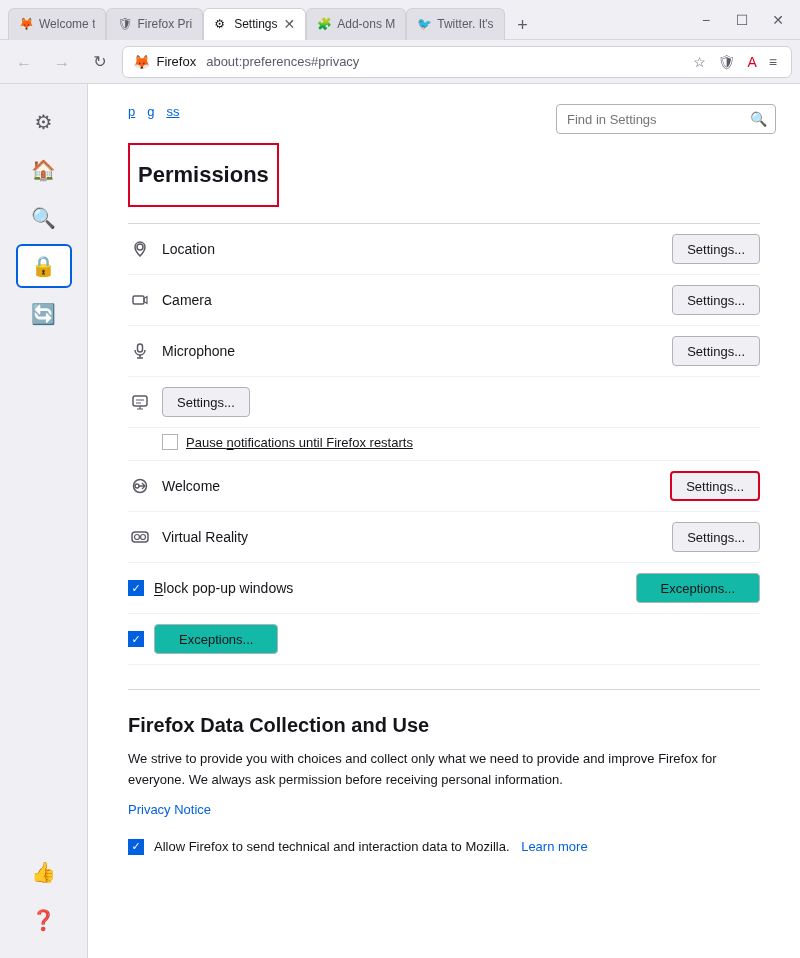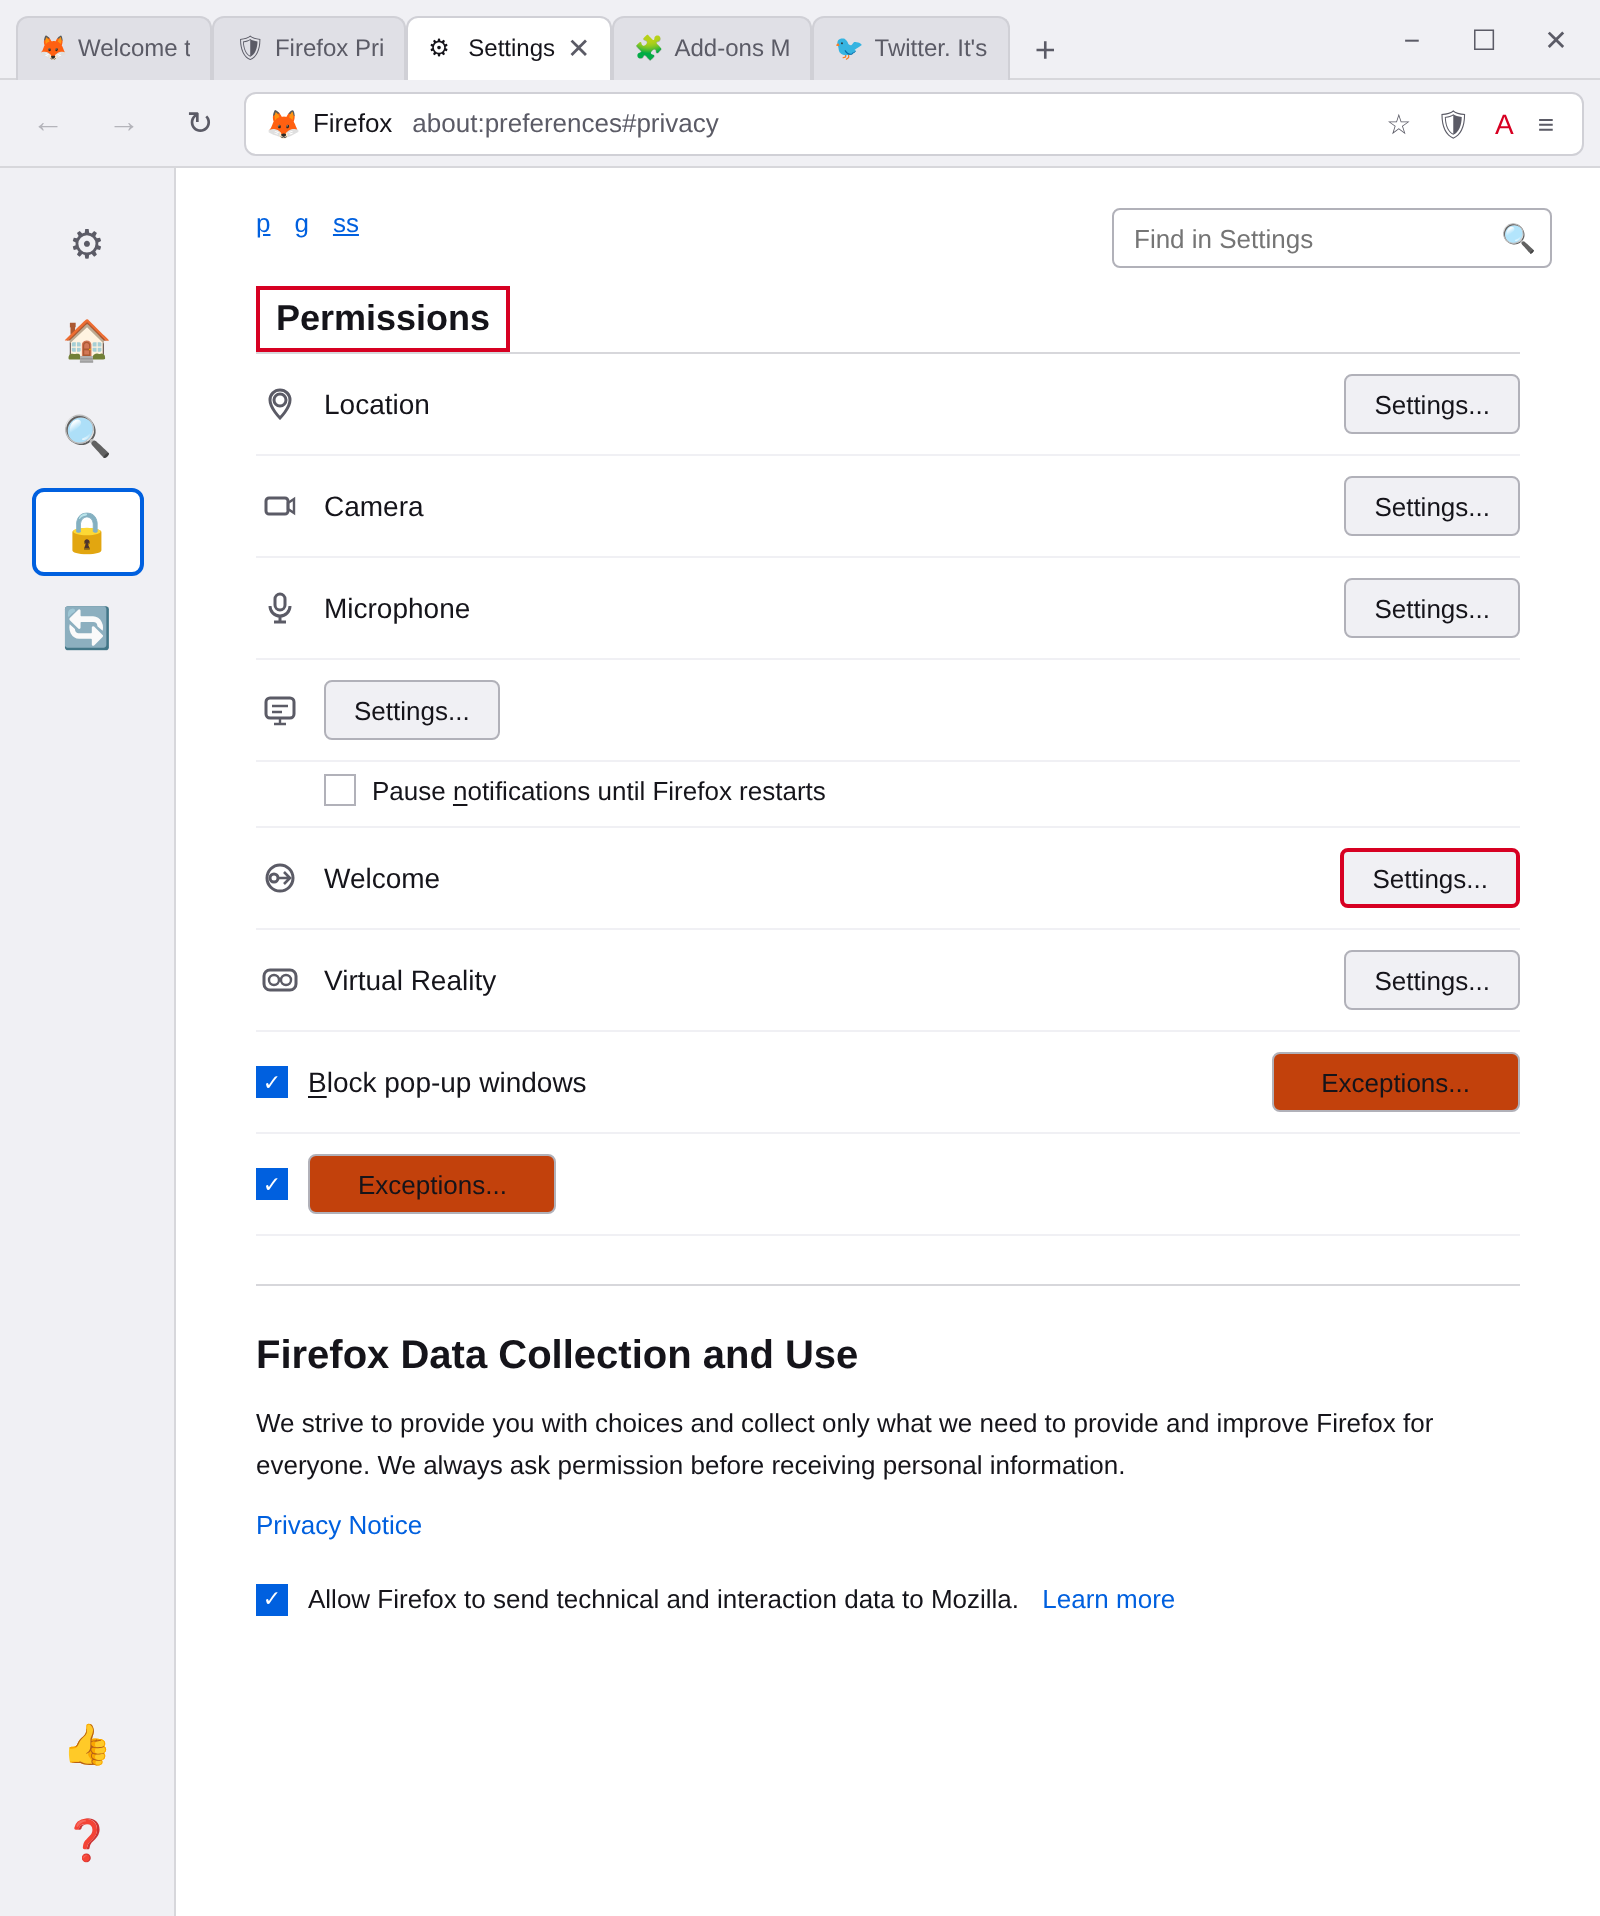--- a/index.html
+++ b/index.html
@@ -178,27 +178,28 @@
       right: 8px;
       top: 50%;
       transform: translateY(-50%);
       font-size: 14px;
       color: #b1b1b9;
       pointer-events: none;
     }
 
     
     .section-title {
-      font-size: 18px;
+      font-size: 22px;
       font-weight: 600;
       color: #15141a;
+      margin-bottom: 16px;
       padding-bottom: 4px;
       border: 2px solid #d70022;
       display: inline-block;
-      padding: 4px 8px;
+      padding: 17px 8px;
     }
 
     .perm-list {
       list-style: none;
       border-top: 1px solid #d7d7db;
     }
     .perm-item {
       display: flex;
       align-items: center;
       padding: 10px 0;
@@ -252,20 +253,21 @@
     .checkbox-item {
       width: 16px; height: 16px;
       border: 1px solid #b1b1b9;
       background: #fff;
       flex-shrink: 0;
       display: flex; align-items: center; justify-content: center;
     }
     .pause-label {
       font-size: 13px;
       color: #15141a;
+      text-decoration: underline;
     }
     .pause-label u { text-decoration: underline; text-underline-offset: 2px; }
 
     
     .checkbox-blue {
       width: 16px; height: 16px;
       background: #0060df;
       border: 1px solid #0060df;
       flex-shrink: 0;
       display: flex; align-items: center; justify-content: center;
@@ -281,21 +283,21 @@
       gap: 10px;
     }
     .block-label, .warn-label {
       flex: 1;
       font-size: 14px;
     }
     .block-label u, .warn-label u { text-underline-offset: 2px; }
     .except-btn {
       height: 30px;
       padding: 0 24px;
-      background: #c2410c;
+      background: #14b8a6;
       border: 1px solid #b1b1b9;
       border-radius: 4px;
       font-size: 13px;
       cursor: pointer;
       color: #15141a;
     }
 
     
     .divider { border: none; border-top: 1px solid #d7d7db; margin: 24px 0; }
 

